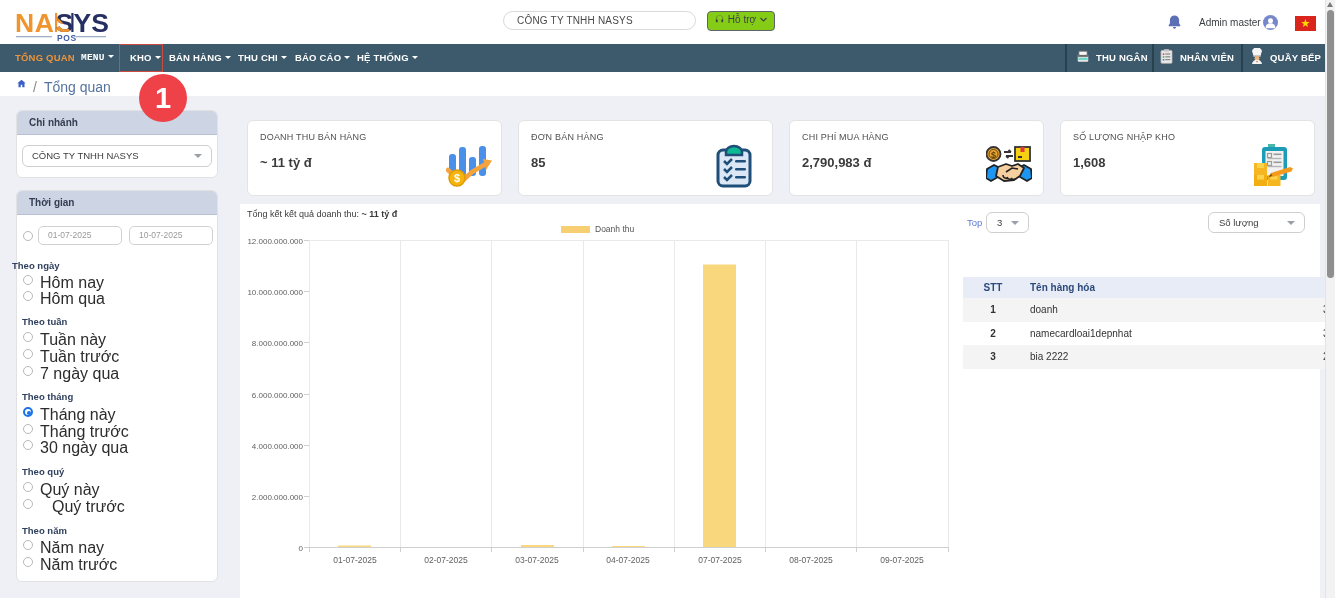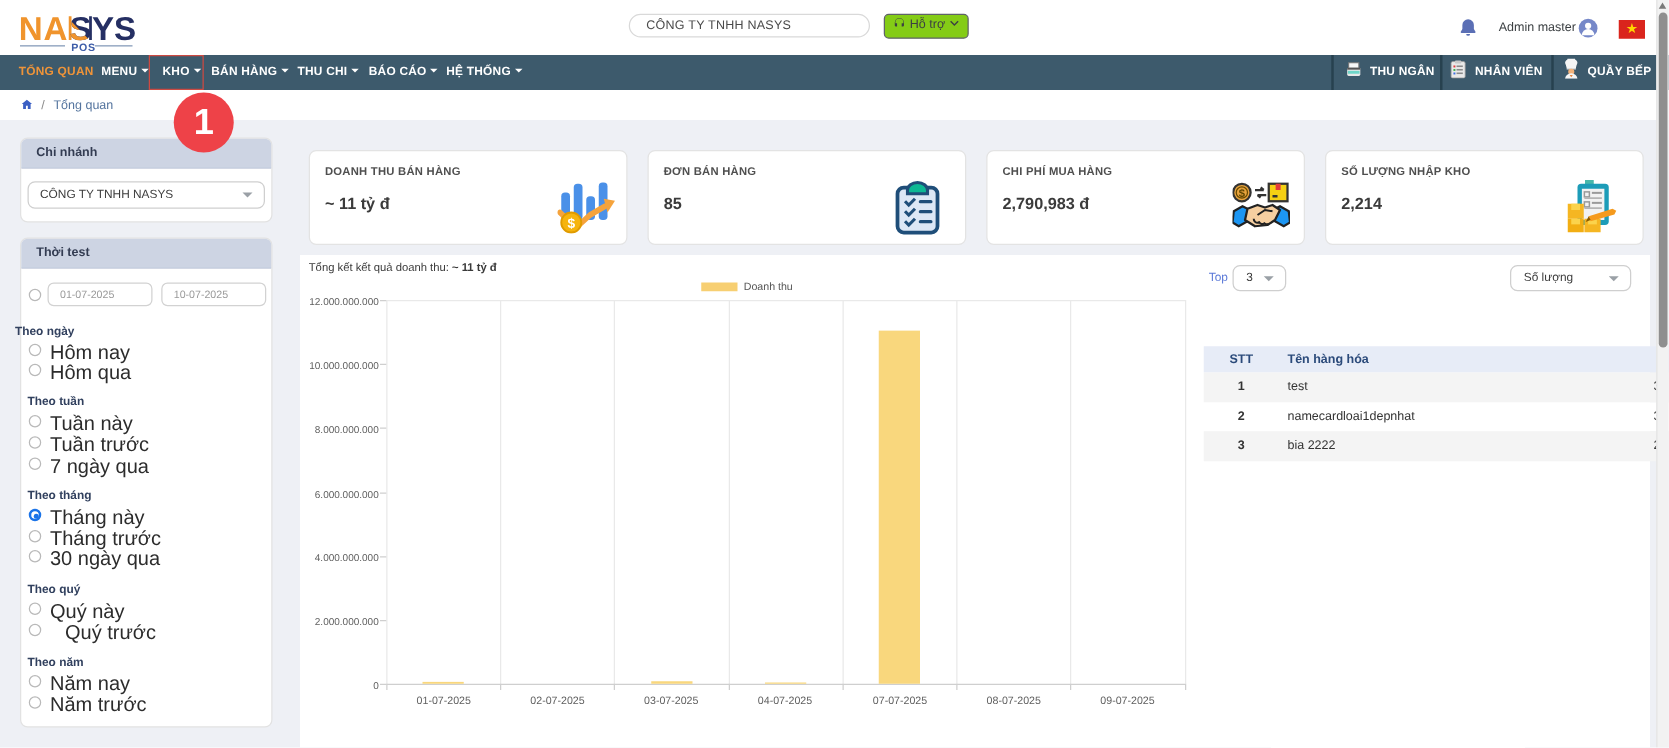--- a/index.html
+++ b/index.html
@@ -16,37 +16,37 @@
 
 #nav{position:absolute;left:0;top:44px;width:1335px;height:28px;background:#3d5a6c;}
 .navitem{position:absolute;top:0;height:28px;line-height:28px;color:#fff;font-weight:bold;font-size:9.5px;white-space:nowrap;letter-spacing:.2px;}
 .car{display:inline-block;width:0;height:0;border-left:3px solid transparent;border-right:3px solid transparent;border-top:3.5px solid #fff;margin-left:3px;vertical-align:2px;}
 .navsep{position:absolute;top:0;width:2px;height:28px;background:#27414f;}
 .rnav{position:absolute;top:0;height:18px;line-height:28px;color:#fff;font-weight:bold;font-size:9.5px;letter-spacing:.2px;}
 #redbox{position:absolute;left:119px;top:44px;width:44px;height:28px;border:1.5px solid #cd4a42;z-index:5;}
 #redcircle{position:absolute;left:139px;top:74px;width:48px;height:48px;border-radius:50%;background:#ee4248;color:#fff;font-size:29px;font-weight:bold;text-align:center;line-height:48px;z-index:6;}
 
 #crumbs{position:absolute;left:0;top:72px;width:1335px;height:24px;background:#fff;}
-#crumbtext{position:absolute;left:33px;top:79px;font-size:10px;color:#8a8a8a;}
+#crumbtext{position:absolute;left:33px;top:79px;font-size:14px;color:#8a8a8a;}
 #crumbtext b{color:#54749e;font-weight:normal;margin-left:7px;}
 
 .card{position:absolute;background:#fff;border:1px solid #e2e2e2;border-radius:6px;}
 .cardhead{height:24px;background:#cdd4e3;border-bottom:1px solid #b9c2d5;border-radius:5px 5px 0 0;font-size:10px;font-weight:bold;color:#333c52;line-height:24px;padding-left:12px;}
 .sel{position:absolute;border:1px solid #cfcfcf;border-radius:6px;background:#fff;font-size:9.5px;color:#3c3c3c;}
 .sel .ct{position:absolute;right:9px;top:50%;margin-top:-2px;width:0;height:0;border-left:4px solid transparent;border-right:4px solid transparent;border-top:4.5px solid #9aa0a6;}
 .dinput{position:absolute;border:1px solid #d2d2d2;border-radius:5px;background:#fff;font-size:8.5px;color:#9a9a9a;width:84px;height:19px;line-height:17px;padding-left:9px;}
 .radio{position:absolute;width:10px;height:10px;border:1px solid #b9b9b9;border-radius:50%;background:#fff;}
 .radio.on{border:2px solid #1a73e8;}
 .radio.on::after{content:"";position:absolute;left:1.5px;top:1.5px;width:4px;height:4px;border-radius:50%;background:#1a73e8;}
 .grouph{position:absolute;font-size:9.5px;font-weight:bold;color:#31405e;}
 .rlabel{position:absolute;font-size:16px;color:#2c2c2c;}
 
 #panel{position:absolute;left:240px;top:204px;width:1080px;height:394px;background:#fff;}
 .stat{position:absolute;top:120px;height:76px;width:255px;background:#fff;border:1px solid #e3e3e3;border-radius:6px;}
-.statlabel{position:absolute;left:12px;top:11px;font-size:9px;color:#4f4f4f;font-weight:bold;letter-spacing:.2px;}
+.statlabel{position:absolute;left:12px;top:11px;font-size:9px;color:#4f4f4f;font-weight:normal;letter-spacing:.2px;}
 .statval{position:absolute;left:12px;top:34px;font-size:13px;color:#3b3b3b;font-weight:bold;}
 
 #charttitle{position:absolute;left:247px;top:209px;font-size:9px;color:#3a3a3a;}
 #legend{position:absolute;left:561px;top:226px;width:29px;height:7px;background:#f7cf72;}
 #legendtxt{position:absolute;left:595px;top:224px;font-size:8.5px;color:#555;}
 
 #toplabel{position:absolute;left:967px;top:217px;font-size:9.5px;color:#5b79d8;font-weight:normal;}
 .trow{position:absolute;left:963px;width:389px;margin-top:41px;}
 .stt{position:absolute;left:0;width:60px;text-align:center;font-weight:bold;}
 .tname{position:absolute;left:67px;}
@@ -88,21 +88,21 @@
     </svg>
   <div id="adminname">Admin master</div>
   <div id="avatar"><svg width="15" height="15" viewBox="0 0 24 24">
         <circle cx="12" cy="9" r="4" fill="#fff"></circle>
         <path d="M4 21a8 8 0 0 1 16 0z" fill="#fff"></path>
       </svg></div>
   <div id="flag">★</div>
 </div>
 <div id="nav">
   <div class="navitem" style="left:15px;color:#ef9439;">TỔNG QUAN</div>
-  <div class="navitem" style="left:81px;">MENU<span class="car"></span></div>
+  <div class="navitem" style="left:81px;font-family:Liberation Mono, monospace;">MENU<span class="car"></span></div>
   <div class="navitem" style="left:130px;">KHO<span class="car"></span></div>
   <div class="navitem" style="left:169px;">BÁN HÀNG<span class="car"></span></div>
   <div class="navitem" style="left:238px;">THU CHI<span class="car"></span></div>
   <div class="navitem" style="left:295px;">BÁO CÁO<span class="car"></span></div>
   <div class="navitem" style="left:357px;">HỆ THỐNG<span class="car"></span></div>
   <div class="navsep" style="left:1065px;"></div>
   <div class="navsep" style="left:1152px;"></div>
   <div class="navsep" style="left:1241px;"></div>
   <div class="rnav" style="left:1076px;"><svg width="14" height="13" viewBox="0 0 24 22" style="vertical-align:-2px;margin-right:6px;">
         <path d="M3 9 h18 v9 a2 2 0 0 1 -2 2 H5 a2 2 0 0 1 -2 -2 z" fill="#e8e8e8"></path>
@@ -134,21 +134,21 @@
   </svg>
 <div id="crumbtext" style="z-index:3">/<b>Tổng quan</b></div>
 <div id="redbox"></div>
 <div id="redcircle">1</div>
 
 <div class="card" style="left:16px;top:110px;width:202px;height:68px;">
   <div class="cardhead">Chi nhánh</div>
 </div>
 <div class="sel" style="left:22px;top:145px;width:190px;height:22px;line-height:20px;padding-left:9px;">CÔNG TY TNHH NASYS<span class="ct"></span></div>
 <div class="card" style="left:16px;top:190px;width:202px;height:392px;">
-  <div class="cardhead">Thời test</div>
+  <div class="cardhead">Thời gian</div>
 </div>
 <div class="radio" style="left:23px;top:231px;"></div>
 <div class="dinput" style="left:38px;top:226px;">01-07-2025</div>
 <div class="dinput" style="left:129px;top:226px;">10-07-2025</div>
 <div class="grouph" style="left:12px;top:260px;">Theo ngày</div>
 <div class="radio" style="left:23px;top:275px;"></div>
 <div class="rlabel" style="left:40px;top:274px;">Hôm nay</div>
 <div class="radio" style="left:23px;top:291px;"></div>
 <div class="rlabel" style="left:40px;top:290px;">Hôm qua</div>
 <div class="grouph" style="left:22px;top:316px;">Theo tuần</div>
@@ -216,21 +216,21 @@
     <rect x="32" y="11" width="4" height="2" fill="#333"></rect>
     <path d="M1 24 l7 -4 6 3 -2 9 -7 4 -5 -3 z" fill="#1c96f3" stroke="#222" stroke-width="1.8"></path>
     <path d="M45 24 l-7 -4 -6 3 2 9 7 4 5 -3 z" fill="#1c96f3" stroke="#222" stroke-width="1.8"></path>
     <path d="M12 22 l8 -3 6 2 6 -2 6 4 -4 8 -6 4 -10 1 -8 -5 z" fill="#f6cfa0" stroke="#222" stroke-width="1.8" stroke-linejoin="round"></path>
     <path d="M17 30 a3 3 0 0 0 4 3 M21 32 a3 3 0 0 0 4 2 M25 33 a3 3 0 0 0 4 1" stroke="#222" stroke-width="1.6" fill="none"></path>
     <path d="M20 27 l6 -4 6 1" stroke="#222" stroke-width="1.6" fill="none"></path>
   </svg>
 </div>
 <div class="stat" style="left:1060px;">
   <div class="statlabel">SỐ LƯỢNG NHẬP KHO</div>
-  <div class="statval">2,214</div>
+  <div class="statval">1,608</div>
   <svg style="position:absolute;right:20px;top:23px" width="40" height="42" viewBox="0 0 40 42">
     <rect x="14" y="0" width="7" height="5" fill="#49b8ab"></rect>
     <rect x="8" y="3" width="25" height="33" rx="3" fill="#1d9cb8"></rect>
     <rect x="11.5" y="7" width="18" height="25" fill="#f2f2f2"></rect>
     <rect x="13.5" y="9.5" width="4" height="4" fill="none" stroke="#9a9a9a" stroke-width="1.2"></rect>
     <rect x="19.5" y="9.5" width="8" height="1.6" fill="#9a9a9a"></rect>
     <rect x="13.5" y="13.8" width="14" height="1.4" fill="#b5b5b5"></rect>
     <rect x="13.5" y="17.5" width="4" height="4" fill="none" stroke="#9a9a9a" stroke-width="1.2"></rect>
     <rect x="19.5" y="17.5" width="8" height="1.6" fill="#9a9a9a"></rect>
     <rect x="13.5" y="21.8" width="14" height="1.4" fill="#b5b5b5"></rect>
@@ -302,21 +302,21 @@
 </svg>
 <div id="toplabel">Top</div>
 <div class="sel" style="left:986px;top:212px;width:43px;height:21px;line-height:19px;padding-left:10px;">3<span class="ct"></span></div>
 <div class="sel" style="left:1208px;top:212px;width:97px;height:21px;line-height:19px;padding-left:10px;">Số lượng<span class="ct"></span></div>
 <div class="trow" style="top:236px;height:21px;line-height:21px;background:#e7ecf7;color:#2b4a7a;font-size:10px;">
   <span class="stt">STT</span>
     <span class="tname" style="font-weight:bold;">Tên hàng hóa</span>
 </div>
 <div class="trow" style="top:257px;height:24px;line-height:24px;background:#f4f4f4;color:#333;font-size:10px;">
   <span class="stt">1</span>
-    <span class="tname">test</span>
+    <span class="tname">doanh</span>
     <span class="tval">38</span>
 </div>
 <div class="trow" style="top:281px;height:23px;line-height:23px;background:#fff;color:#333;font-size:10px;">
   <span class="stt">2</span>
     <span class="tname">namecardloai1depnhat</span>
     <span class="tval">32</span>
 </div>
 <div class="trow" style="top:304px;height:24px;line-height:24px;background:#f4f4f4;color:#333;font-size:10px;">
   <span class="stt">3</span>
     <span class="tname">bia 2222</span>

